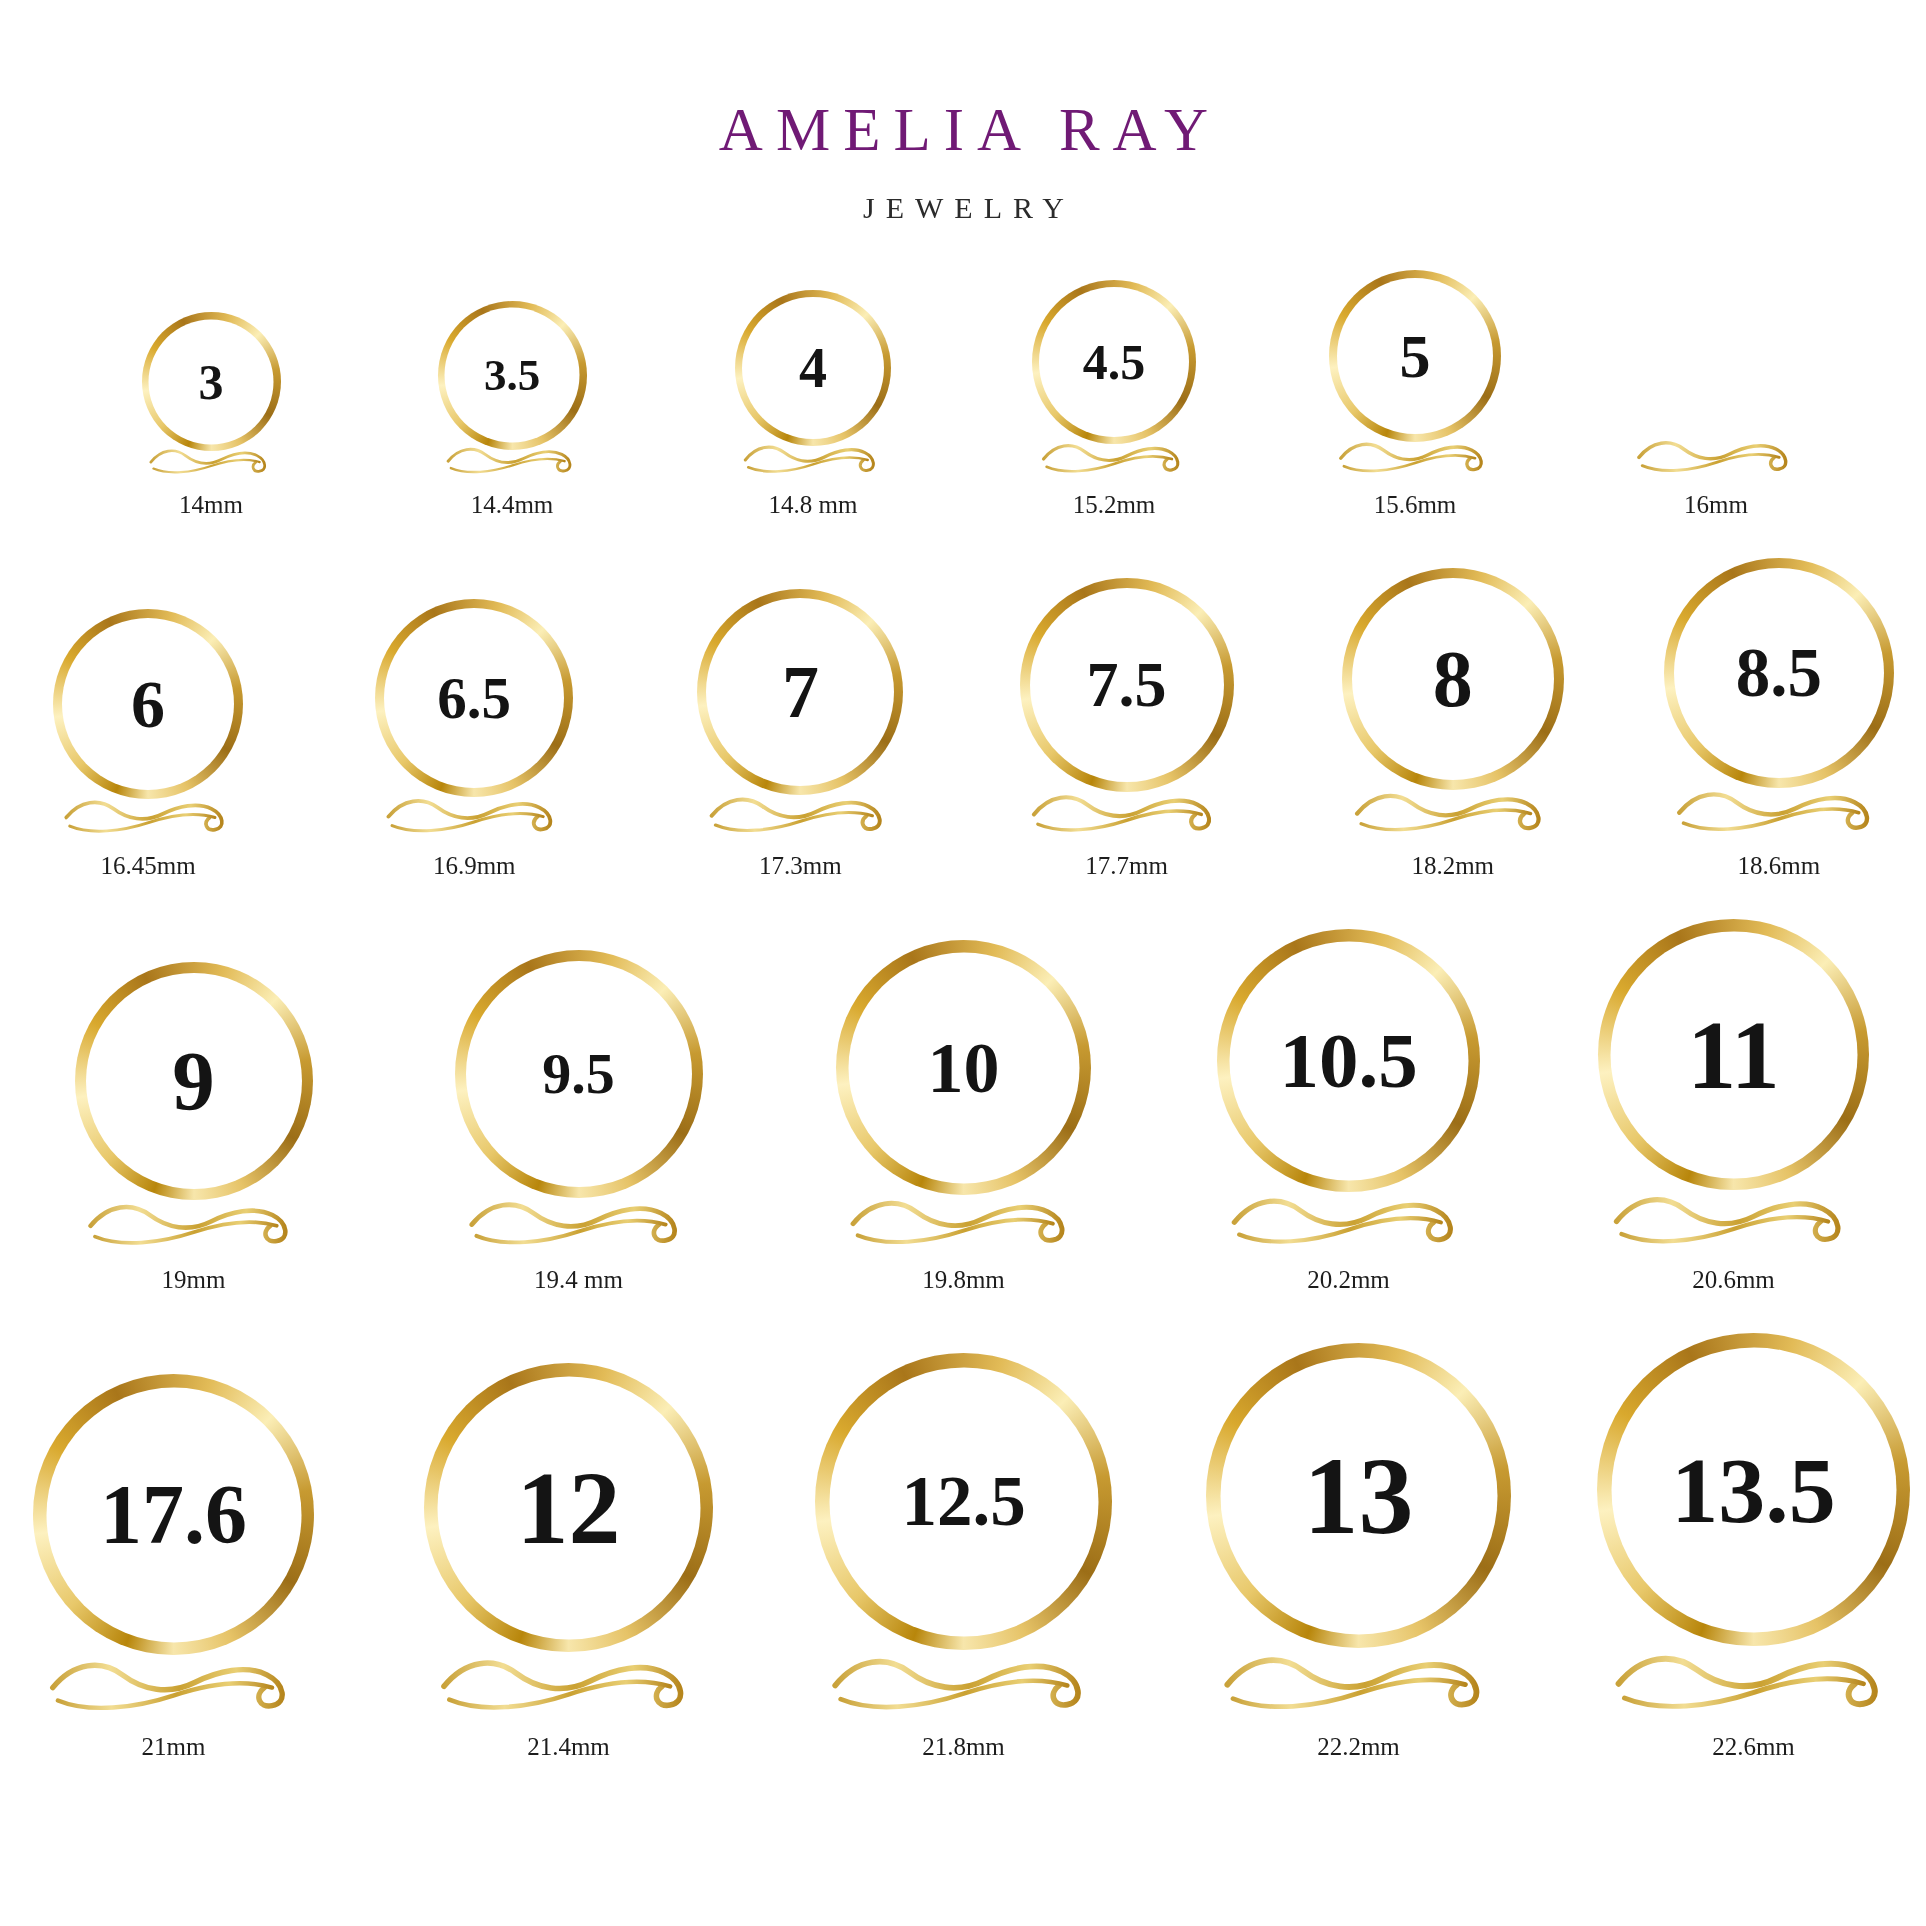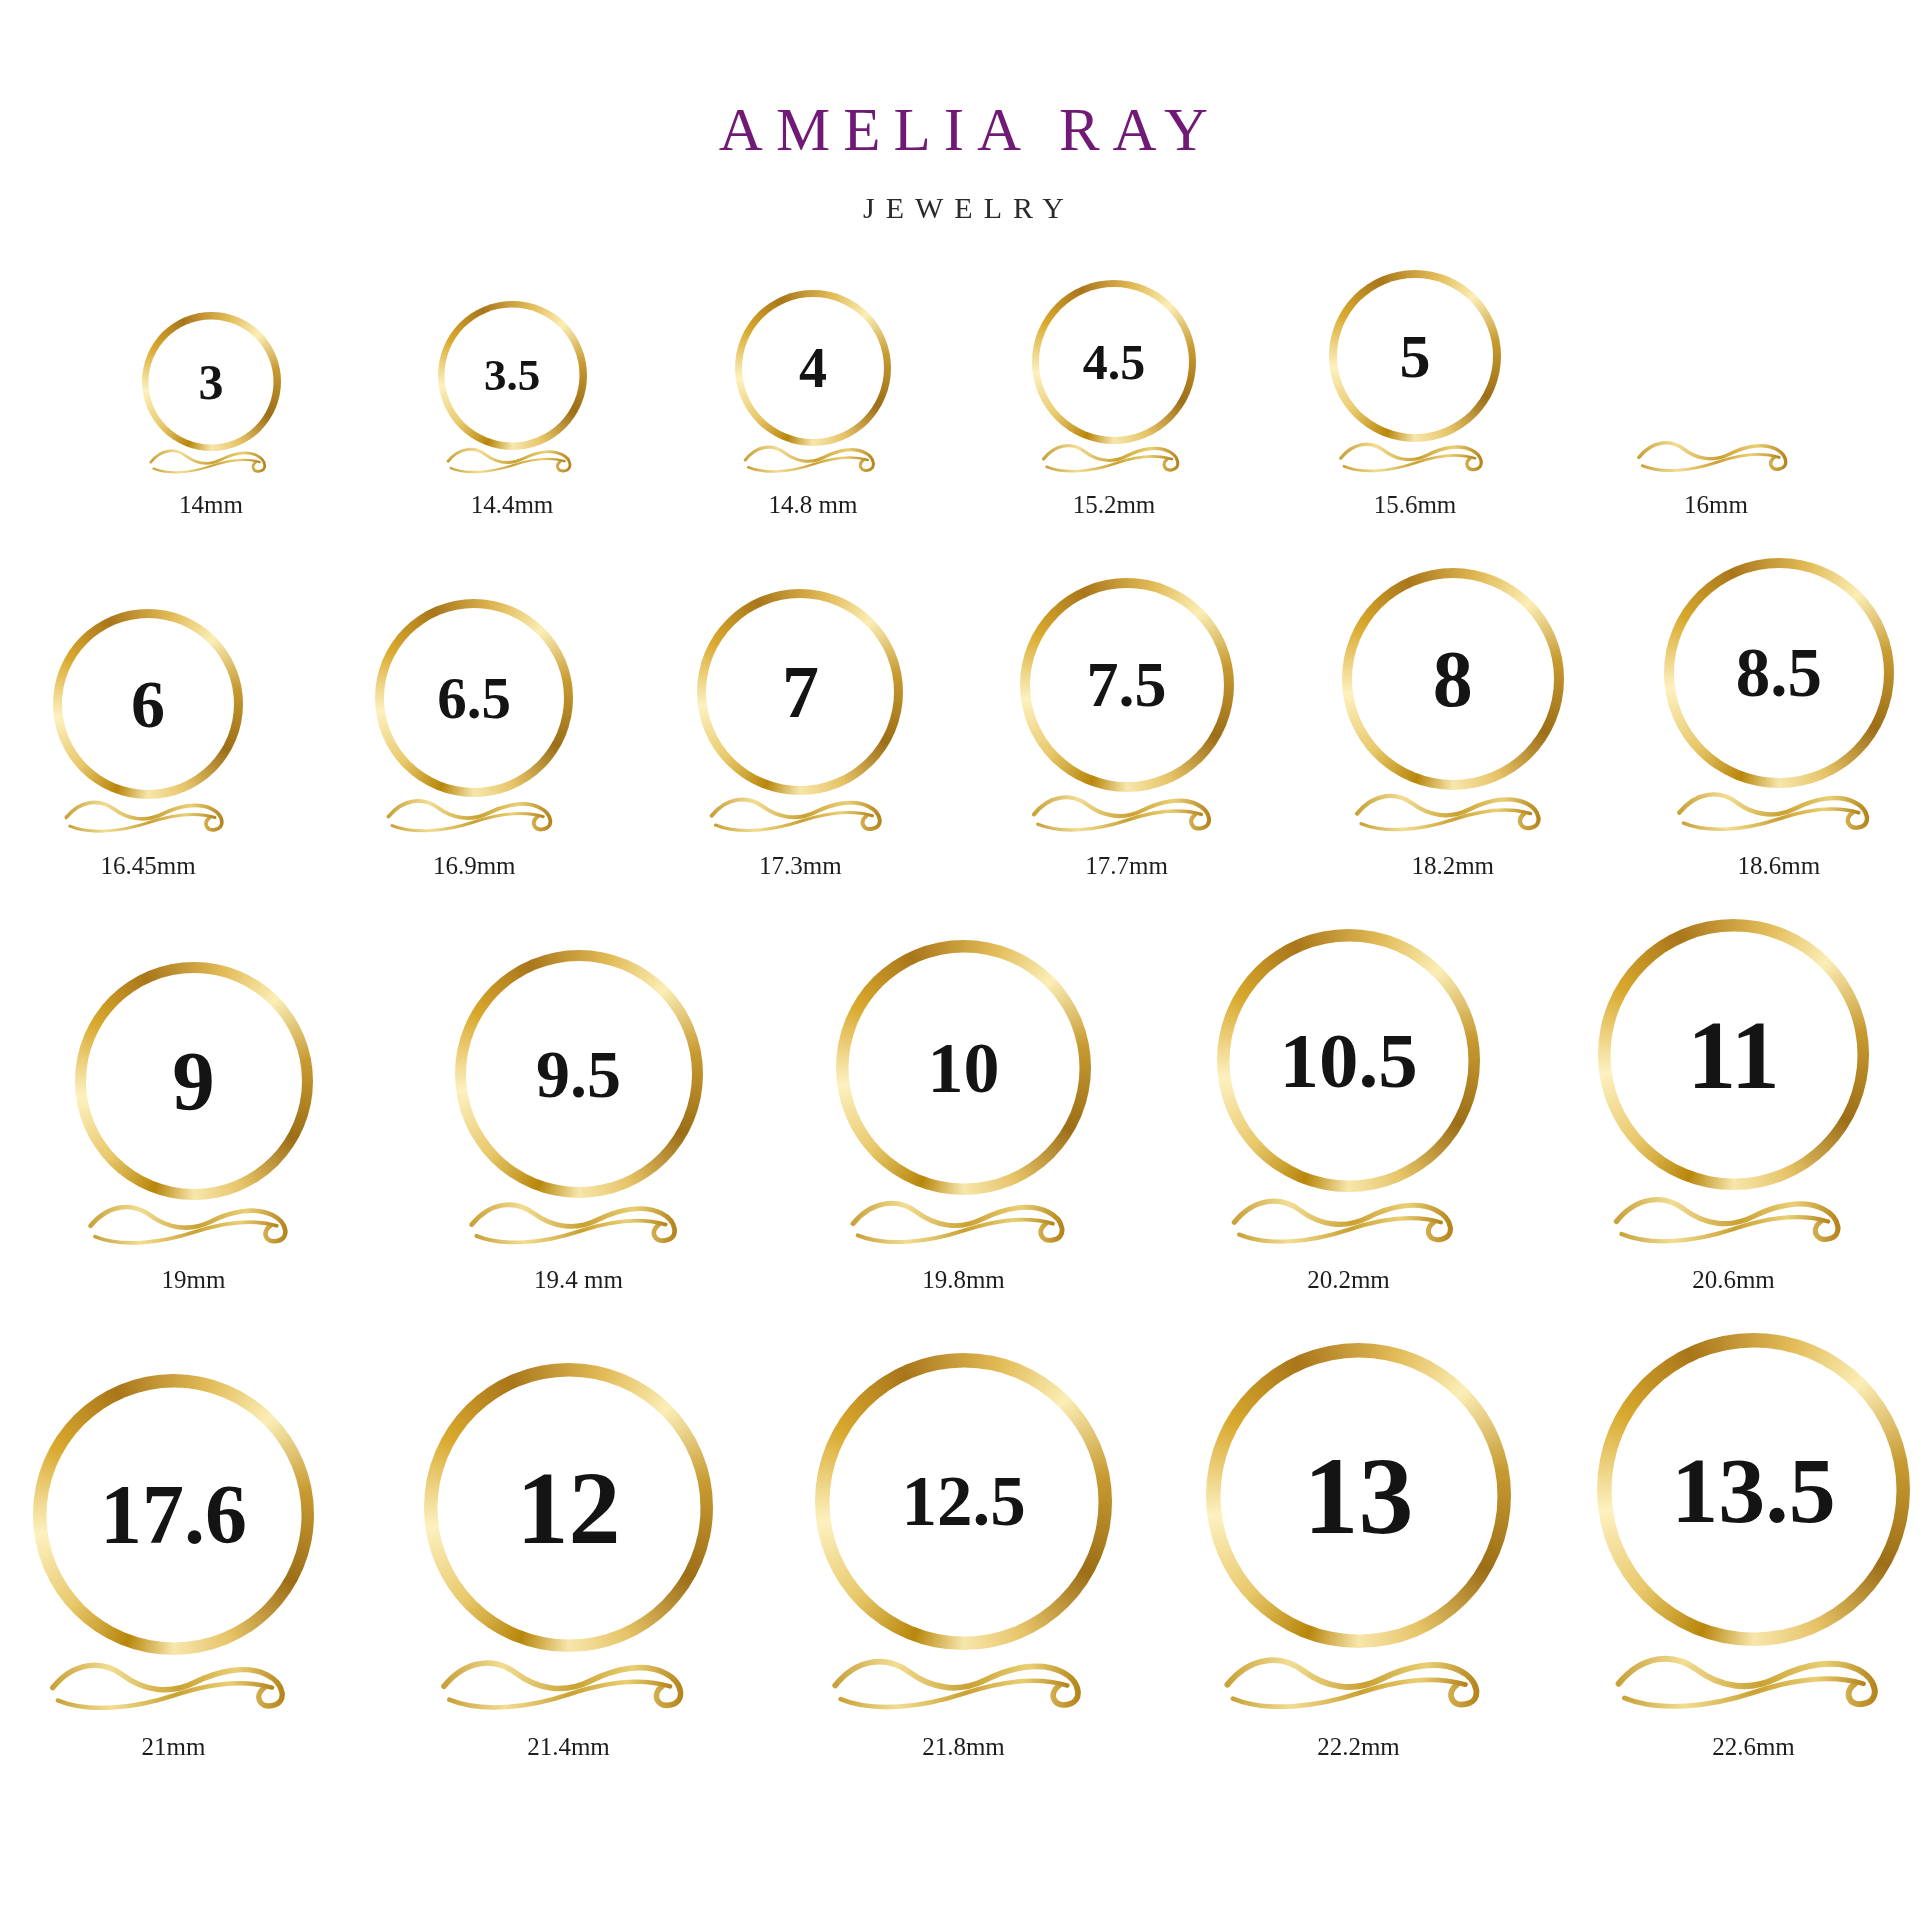--- a/index.html
+++ b/index.html
@@ -437,21 +437,21 @@
       </defs>
       <path d="M6,34 C22,14 44,12 60,24 C76,36 96,40 116,30 C134,21 156,16 172,24 C186,31 188,46 176,48 C166,50 162,40 170,34" fill="none" stroke="url(#fg221)" stroke-width="4.2" stroke-linecap="round"></path>
       <path d="M10,44 C34,54 70,50 100,40 C130,30 156,28 176,34" fill="none" stroke="url(#fg221)" stroke-width="3.4" stroke-linecap="round"></path>
     </svg>
           </div>
           <div class="mm-label">19mm</div>
         </div>
         <div class="ring-cell" style="width: 337px;">
           <div class="ring-art" style="height: 253px;">
             <div class="ring" style="width: 248px; height: 248px; --band: 11px;">
-              <div class="ring-label" style="font-size: 68px;">9.5</div>
+              <div class="ring-label" style="font-size: 58px;">9.5</div>
             </div>
           </div>
           <div class="flourish">
             <svg width="228" height="68" viewBox="0 0 200 60" preserveAspectRatio="none">
       <defs>
         <linearGradient id="fg230" x1="0" y1="0" x2="1" y2="0">
           <stop offset="0%" stop-color="#c9a23a"></stop>
           <stop offset="25%" stop-color="#f2dd93"></stop>
           <stop offset="55%" stop-color="#caa132"></stop>
           <stop offset="80%" stop-color="#e9cf74"></stop>

